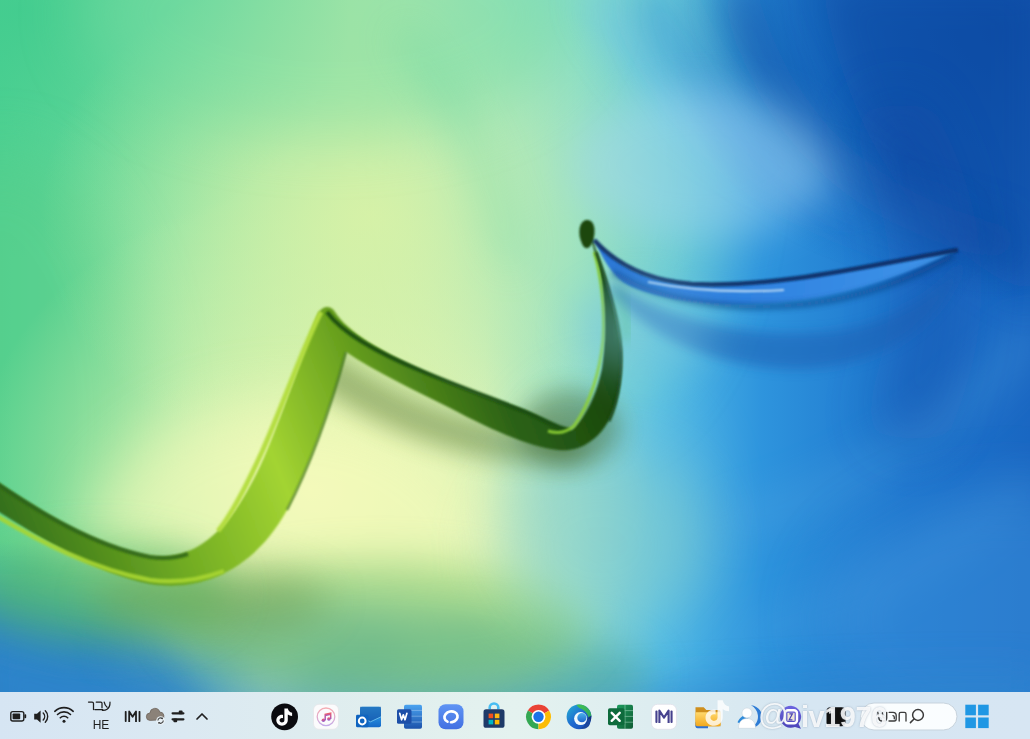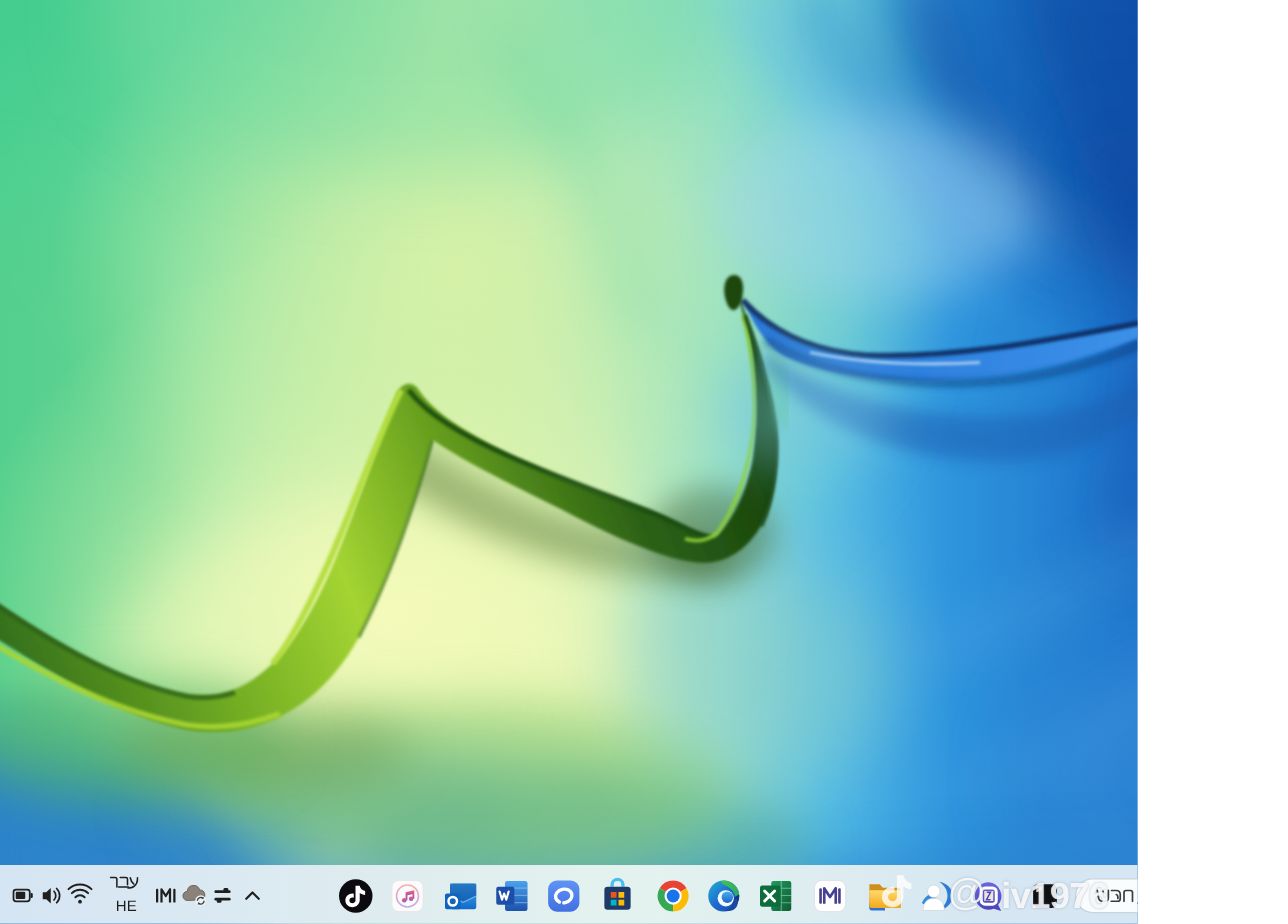--- a/index.html
+++ b/index.html
@@ -1,17 +1,17 @@
 <!DOCTYPE html>
 <html><head>
 <meta charset="utf-8">
 <style>
   html,body{margin:0;padding:0;width:1030px;height:739px;overflow:hidden;
     font-family:"Liberation Sans",sans-serif;}
-  #stage{position:absolute;inset:0;width:910px;height:739px;overflow:hidden;}
+  #stage{position:absolute;inset:0;width:1030px;height:739px;overflow:hidden;}
   #wall{position:absolute;left:0;top:0;}
   #bar{position:absolute;left:0;top:692px;width:1030px;height:47px;
     background:linear-gradient(90deg,#d6e5f3 0%,#dbe9f2 18%,#e0eeee 36%,#e4f2ef 50%,#ddedf0 63%,#d6e6f2 78%,#d7e6f3 100%);}
   .ico{position:absolute;}
 </style>
 </head>
 <body>
 <div id="stage">
 <svg id="wall" width="1030" height="739" viewBox="0 0 1030 739">
   <defs>

